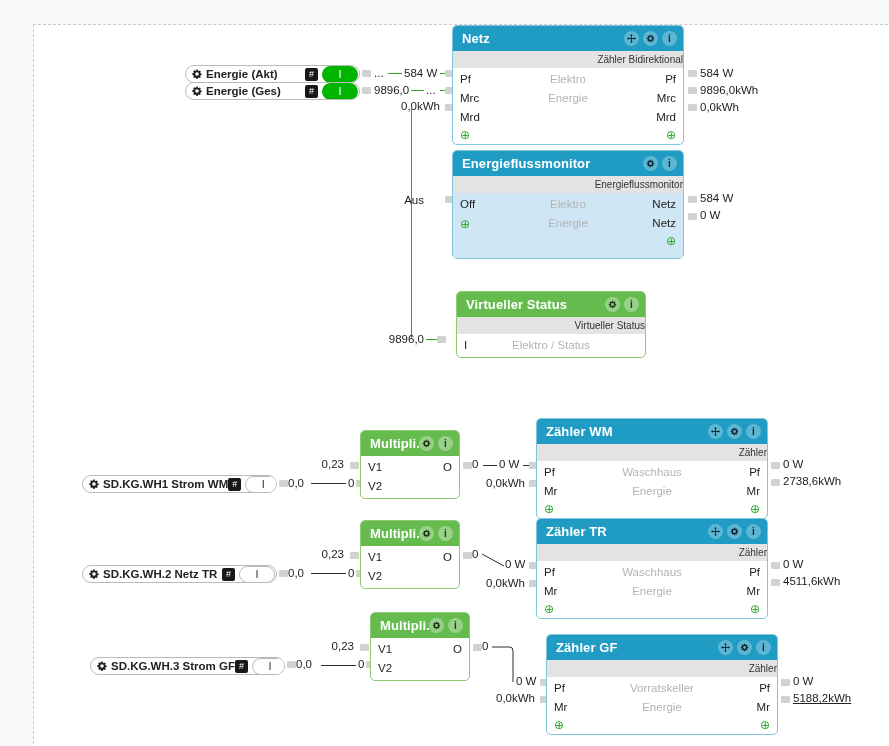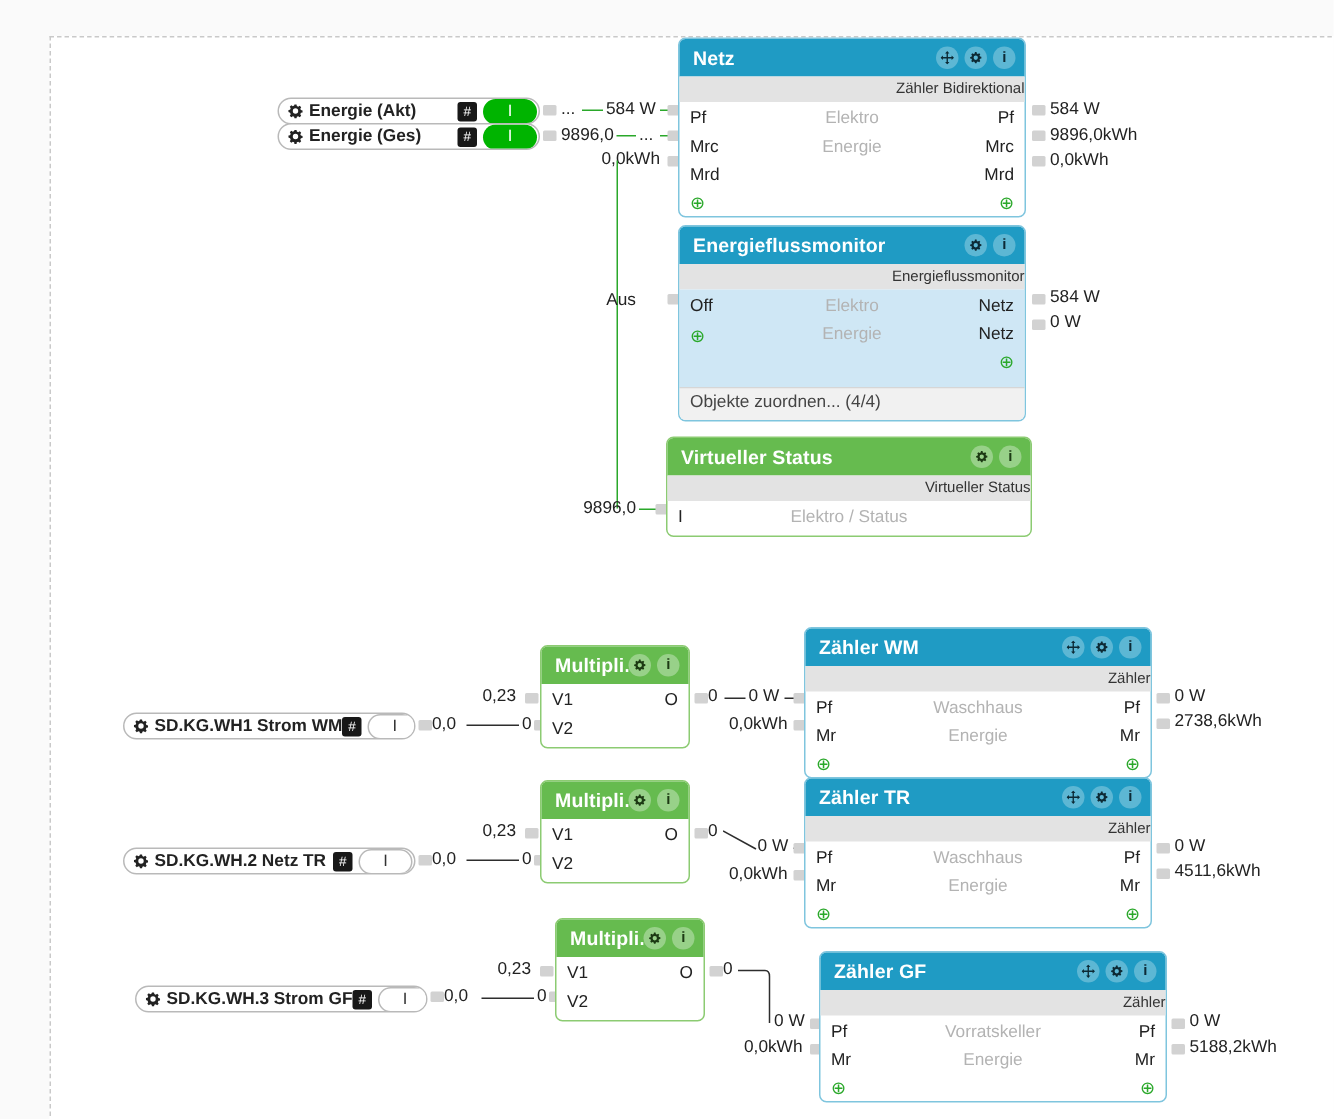--- a/index.html
+++ b/index.html
@@ -245,28 +245,27 @@
       <div class="row">
           <span class="plus">⊕</span>
           <span class="mid">Energie</span>
           <span class="port-r">Netz</span>
         </div>
       <div class="plusrow" style="justify-content:flex-end;">
           <span class="plus">⊕</span>
         </div>
       <div style="height:8px;"></div>
     </div>
-    <div class="footer-link">Objekte zuordnen... (4/4)</div>
   </div>
   <div class="stub" style="left:688px;top:196px;"></div>
   <div class="val" style="left:700px;top:192px;">584 W</div>
   <div class="stub" style="left:688px;top:213px;"></div>
   <div class="val" style="left:700px;top:209px;">0 W</div>
 
-  <div class="node green" style="left:444px;top:291px;width:244px;">
+  <div class="node green" style="left:456px;top:291px;width:190px;">
     <div class="node-head">
       <span class="node-title">Virtueller Status</span>
       <span class="head-icons">
         <span class="hicon">
             <svg width="9" height="9" viewBox="0 0 10 10">
               <path d="M5 3.4a1.6 1.6 0 100 3.2 1.6 1.6 0 000-3.2zM4.4.8h1.2l.2 1 .8.35.9-.55.85.85-.55.9.35.8 1 .2v1.2l-1 .2-.35.8.55.9-.85.85-.9-.55-.8.35-.2 1H4.4l-.2-1-.8-.35-.9.55-.85-.85.55-.9-.35-.8-1-.2V4.4l1-.2.35-.8-.55-.9.85-.85.9.55.8-.35z" fill="#1d3a14"></path>
             </svg>
           </span>
         <span class="hicon">i</span>
       </span>
@@ -511,15 +510,15 @@
         </div>
       <div class="plusrow">
           <span class="plus">⊕</span>
           <span class="plus">⊕</span>
         </div>
     </div>
   </div>
   <div class="stub" style="left:781px;top:679px;"></div>
   <div class="val" style="left:793px;top:675px;">0 W</div>
   <div class="stub" style="left:781px;top:696px;"></div>
-  <div class="val" style="left:793px;top:692px;">5188,2kWh</div>
+  <div class="val" style="left:793px;top:692px;text-decoration:underline;">5188,2kWh</div>
 
 </div>
 
 </body></html>

